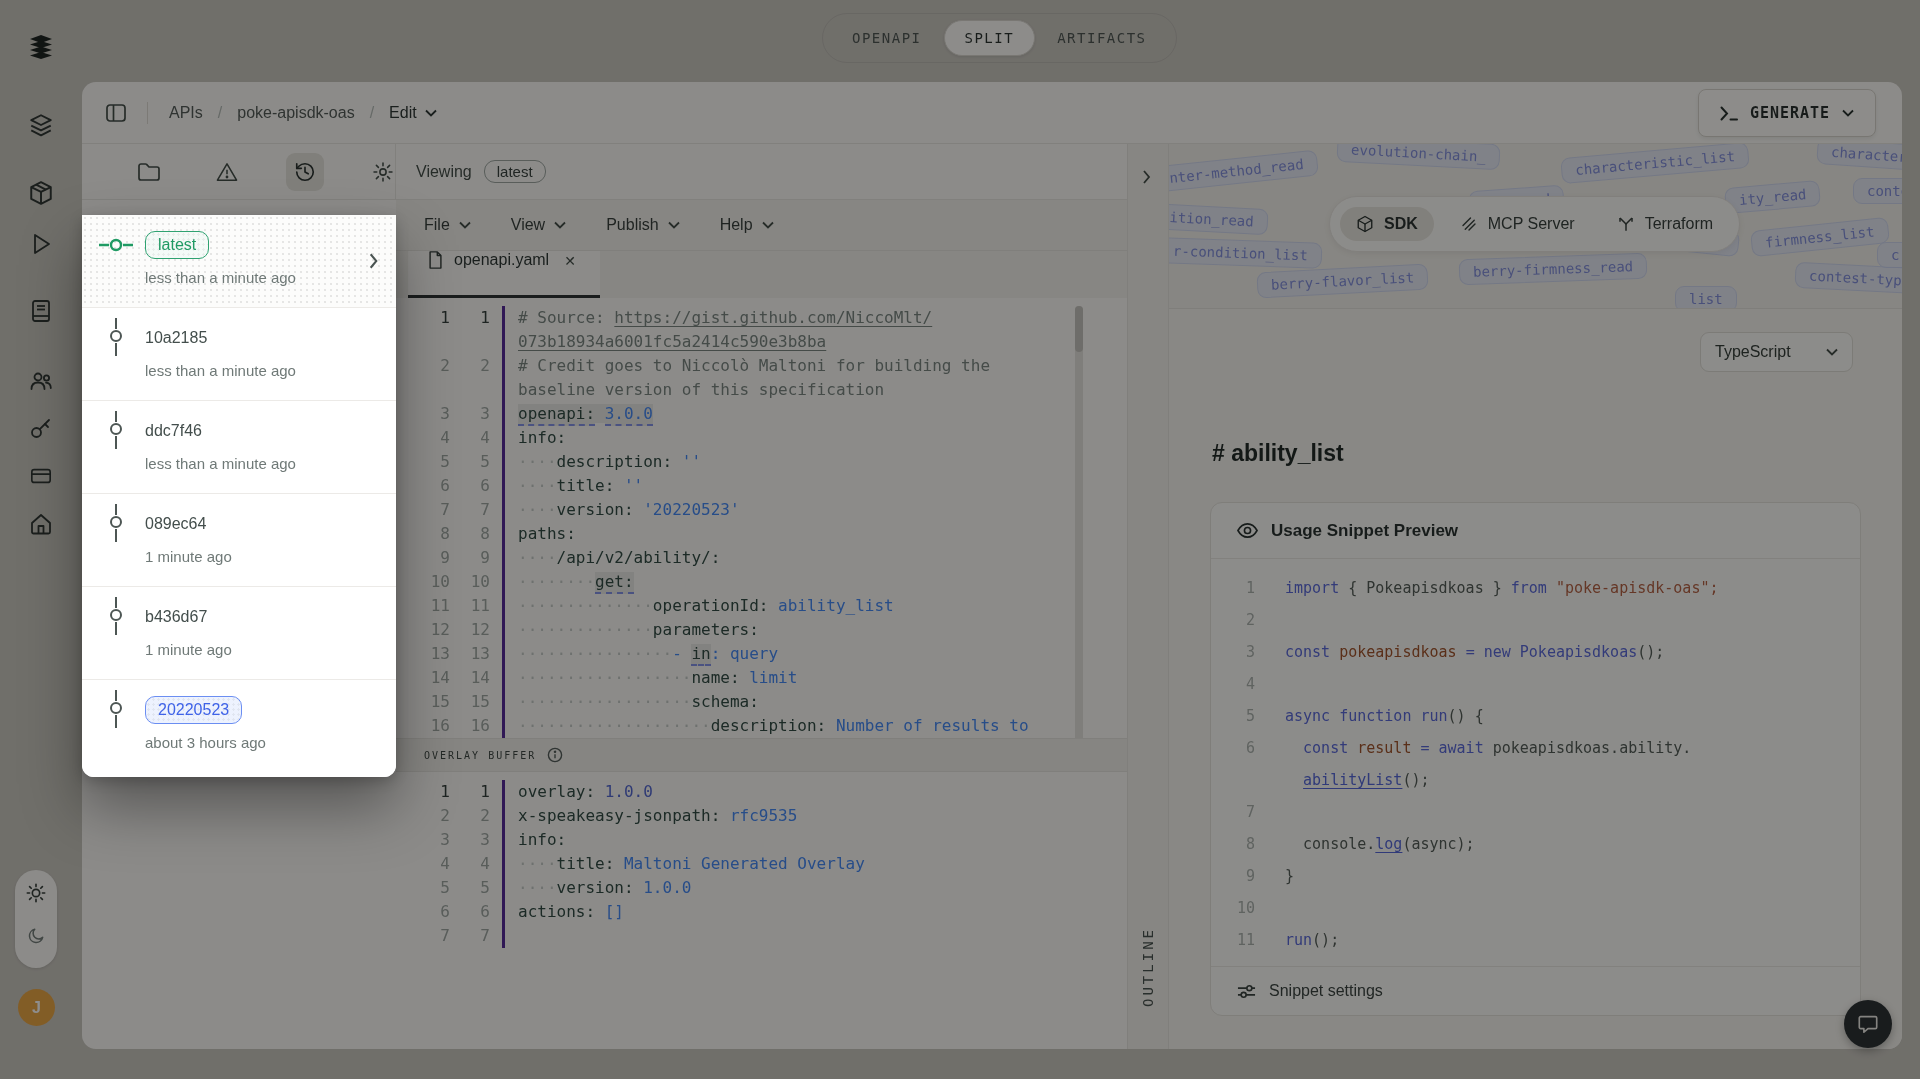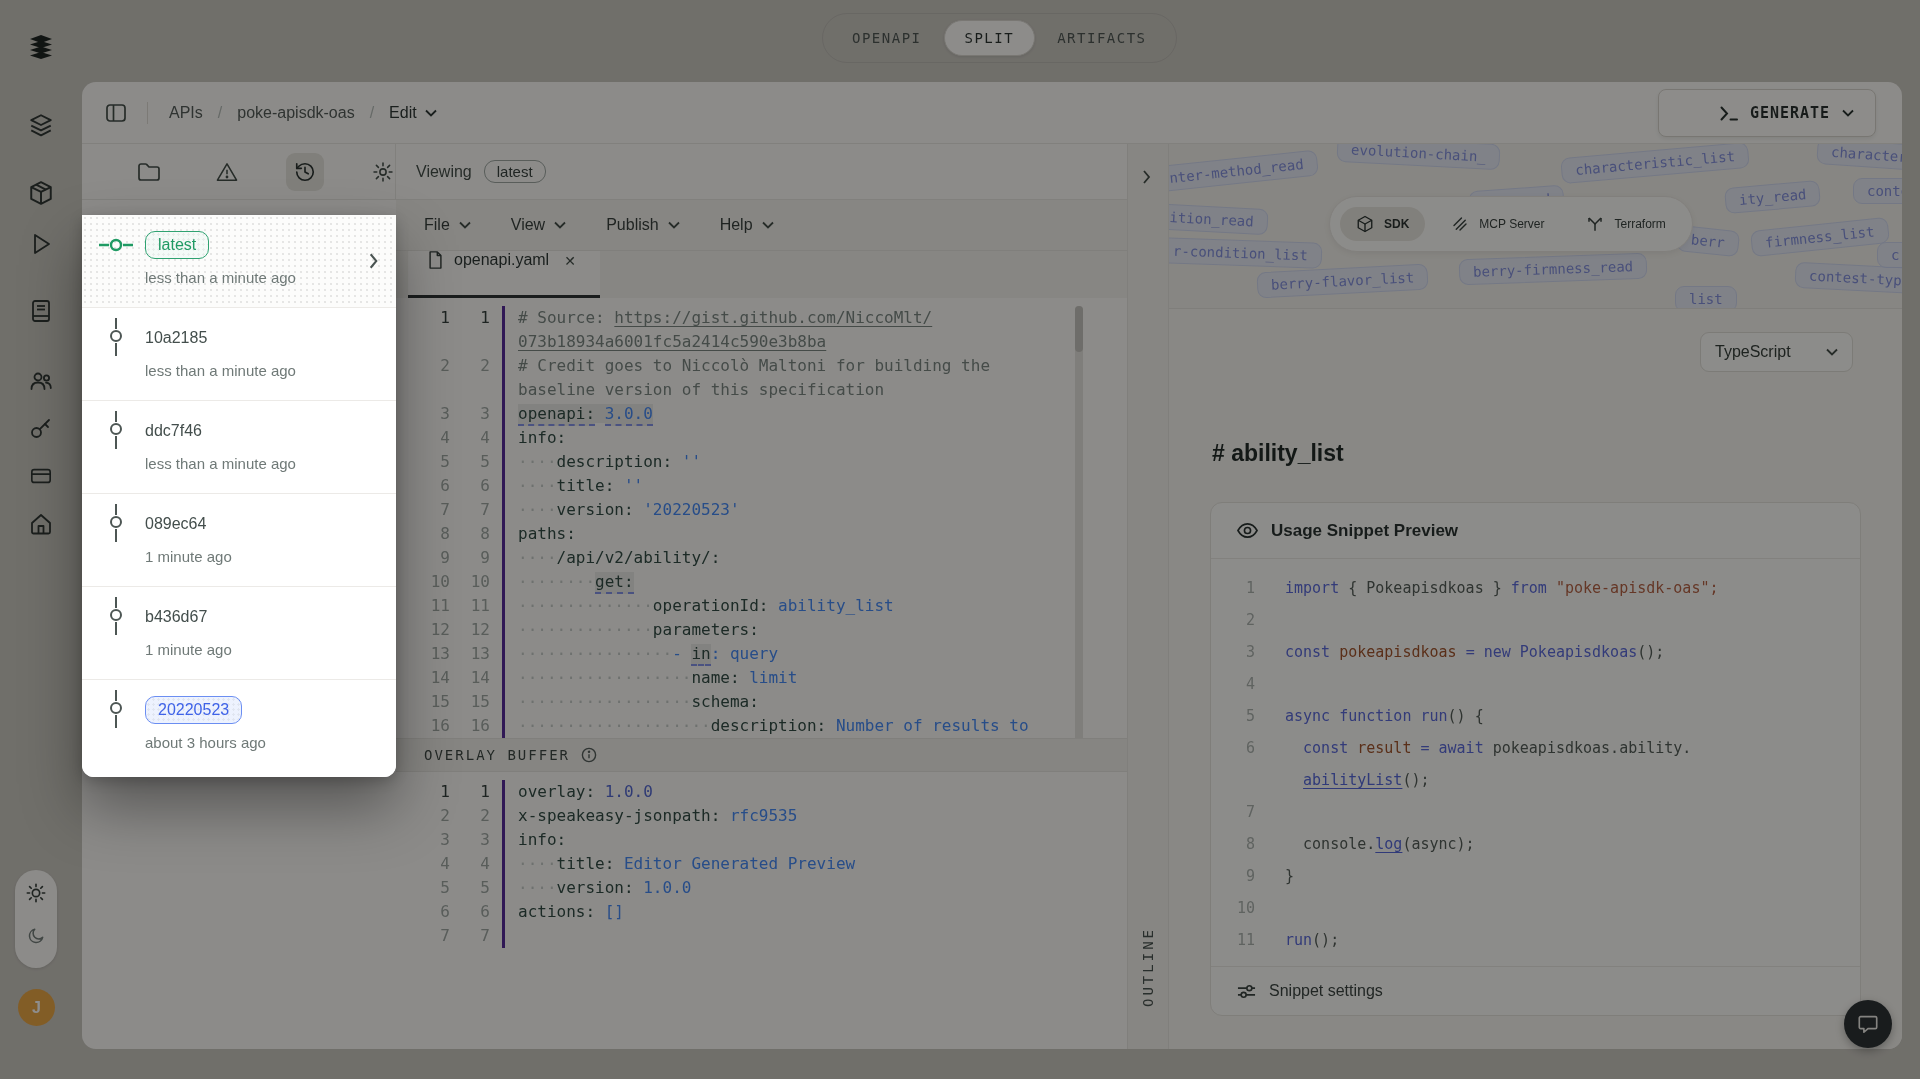--- a/index.html
+++ b/index.html
@@ -29,21 +29,21 @@
         border-radius:14px;}
   .card-header{position:absolute;left:0;top:0;width:1820px;height:62px;
                border-bottom:1px solid #e7e5e1;display:flex;align-items:center;padding-left:24px;box-sizing:border-box;}
   .crumb{display:flex;align-items:center;gap:15px;font-size:16px;}
   .crumb .vsep{width:1px;height:22px;background:#dcd9d4;margin:0 6px;}
   .crumb-link{color:#4a5250;cursor:pointer;}
   .crumb-sep{color:#b3b9b6;}
   .crumb-current{color:#222b2a;font-weight:500;display:flex;align-items:center;gap:8px;cursor:pointer;}
   .gen-btn{position:absolute;right:26px;top:7px;height:46px;width:176px;background:#fdfcfa;
            border:1px solid #d5d2cc;border-radius:8px;box-shadow:0 2px 4px rgba(0,0,0,.08);
-           display:flex;align-items:center;justify-content:center;gap:12px;cursor:pointer;padding-left:40px;}
+           display:flex;align-items:center;justify-content:center;gap:12px;cursor:pointer;}
   .gen-btn .lbl{font-family:"DejaVu Sans Mono",monospace;font-size:15px;letter-spacing:1px;
                 font-weight:bold;color:#1c2423;}
 
   
   .left-tools{position:absolute;left:0;top:62px;width:314px;height:56px;box-sizing:border-box;
               border-right:1px solid #e7e5e1;border-bottom:1px solid #e7e5e1;
               display:flex;align-items:center;gap:40px;padding-left:48px;}
   .tool{color:#39433f;cursor:pointer;padding:8px;border-radius:9px;}
   .tool.active{background:#e5e2dc;}
   .viewing-band{position:absolute;left:314px;top:62px;width:731px;height:56px;box-sizing:border-box;
@@ -78,21 +78,21 @@
   .tk-v{color:#3b82f6;}
   .tk-ws{color:#c2c8c5;}
   .tk-hl{background:rgba(25,25,25,.08);}
   .tk-du{border-bottom:2px dashed #7e8ce8;padding-bottom:1px;}
   .tk-num{color:#4a5fd0;}
   .sbtrack{position:absolute;left:993px;top:224px;width:8px;height:441px;background:#e3e1dd;border-radius:4px;cursor:pointer;}
   .sbthumb{position:absolute;left:0;top:0;width:8px;height:46px;background:#c2c0bc;border-radius:4px;}
   .ov-head{position:absolute;left:314px;top:656px;width:731px;height:34px;background:#f0eeea;
            box-sizing:border-box;border-top:1px solid #e5e3df;border-bottom:1px solid #e5e3df;
            display:flex;align-items:center;gap:11px;padding-left:28px;
-           font-family:"DejaVu Sans Mono",monospace;font-size:14px;letter-spacing:2px;color:#333d3a;}
+           font-family:"DejaVu Sans Mono",monospace;font-size:10px;letter-spacing:2px;color:#333d3a;}
   .ov-code{position:absolute;left:314px;top:690px;width:731px;height:277px;padding-top:8px;
            box-sizing:border-box;font-family:"DejaVu Sans Mono",monospace;font-size:16px;overflow:hidden;}
 
   
   .outline{position:absolute;left:1045px;top:62px;width:42px;height:905px;background:#f2f0ec;
            box-sizing:border-box;border-left:1px solid #e5e3df;border-right:1px solid #e5e3df;}
   .outline .ochev{position:absolute;top:26px;left:14px;color:#39433f;cursor:pointer;}
   .outline .olbl{position:absolute;bottom:42px;left:50%;transform:translateX(-50%) rotate(180deg);
                  writing-mode:vertical-rl;font-family:"DejaVu Sans Mono",monospace;font-size:14px;
                  letter-spacing:3px;color:#3d4745;}
@@ -101,21 +101,21 @@
   .rpanel{position:absolute;left:1087px;top:62px;width:733px;height:905px;background:#f5f3ef;
           overflow:hidden;border-bottom-right-radius:14px;}
   .tagband{position:absolute;left:0;top:0;width:733px;height:165px;background:#f1efeb;
            box-sizing:border-box;border-bottom:1px solid #e3e1dd;overflow:hidden;}
   .chip{position:absolute;font-family:"DejaVu Sans Mono",monospace;font-size:14px;color:#5e6fd8;
         background:#e2e7f8;border:1px solid #c5cff1;border-radius:9px;padding:4px 13px;
         white-space:nowrap;opacity:.8;}
   .sdkbar{position:absolute;left:160px;top:52px;height:56px;background:#fcfbf9;
           border:1px solid #e6e3df;border-radius:28px;display:flex;align-items:center;gap:10px;
           padding:0 10px;box-sizing:border-box;box-shadow:0 2px 6px rgba(0,0,0,.06);}
-  .sdktab{display:flex;align-items:center;gap:10px;padding:8px 16px;font-size:12px;color:#2b3533;
+  .sdktab{display:flex;align-items:center;gap:10px;padding:8px 16px;font-size:16px;color:#2b3533;
           border-radius:20px;cursor:pointer;white-space:nowrap;}
   .sdktab.active{background:#e7e4de;font-weight:bold;color:#1d2625;}
   .lang{position:absolute;left:531px;top:188px;width:153px;height:40px;background:#fcfbf9;
         border:1px solid #dcdad5;border-radius:9px;display:flex;align-items:center;
         justify-content:space-between;padding:0 14px;box-sizing:border-box;font-size:16px;
         color:#29332f;cursor:pointer;}
   .rp-heading{position:absolute;left:43px;top:296px;font-size:23px;font-weight:bold;color:#141d1c;}
   .snippet{position:absolute;left:41px;top:358px;width:651px;height:514px;background:#fcfbf9;
            border:1px solid #e2e0db;border-radius:12px;box-sizing:border-box;
            display:flex;flex-direction:column;overflow:hidden;}
@@ -482,21 +482,21 @@
           <span class="lc"><span class="tk tk-k">x-speakeasy-jsonpath:</span><span class="tk tk-v"> rfc9535</span></span>
         </div>
         <div class="cl">
           <span class="g1">3</span>
           <span class="g2">3</span>
           <span class="lc"><span class="tk tk-k">info:</span></span>
         </div>
         <div class="cl">
           <span class="g1">4</span>
           <span class="g2">4</span>
-          <span class="lc"><span class="tk tk-ws">····</span><span class="tk tk-k">title:</span><span class="tk tk-v"> Editor Generated Preview</span></span>
+          <span class="lc"><span class="tk tk-ws">····</span><span class="tk tk-k">title:</span><span class="tk tk-v"> Maltoni Generated Overlay</span></span>
         </div>
         <div class="cl">
           <span class="g1">5</span>
           <span class="g2">5</span>
           <span class="lc"><span class="tk tk-ws">····</span><span class="tk tk-k">version:</span><span class="tk tk-v"> 1.0.0</span></span>
         </div>
         <div class="cl">
           <span class="g1">6</span>
           <span class="g2">6</span>
           <span class="lc"><span class="tk tk-k">actions:</span><span class="tk tk-v"> []</span></span>

